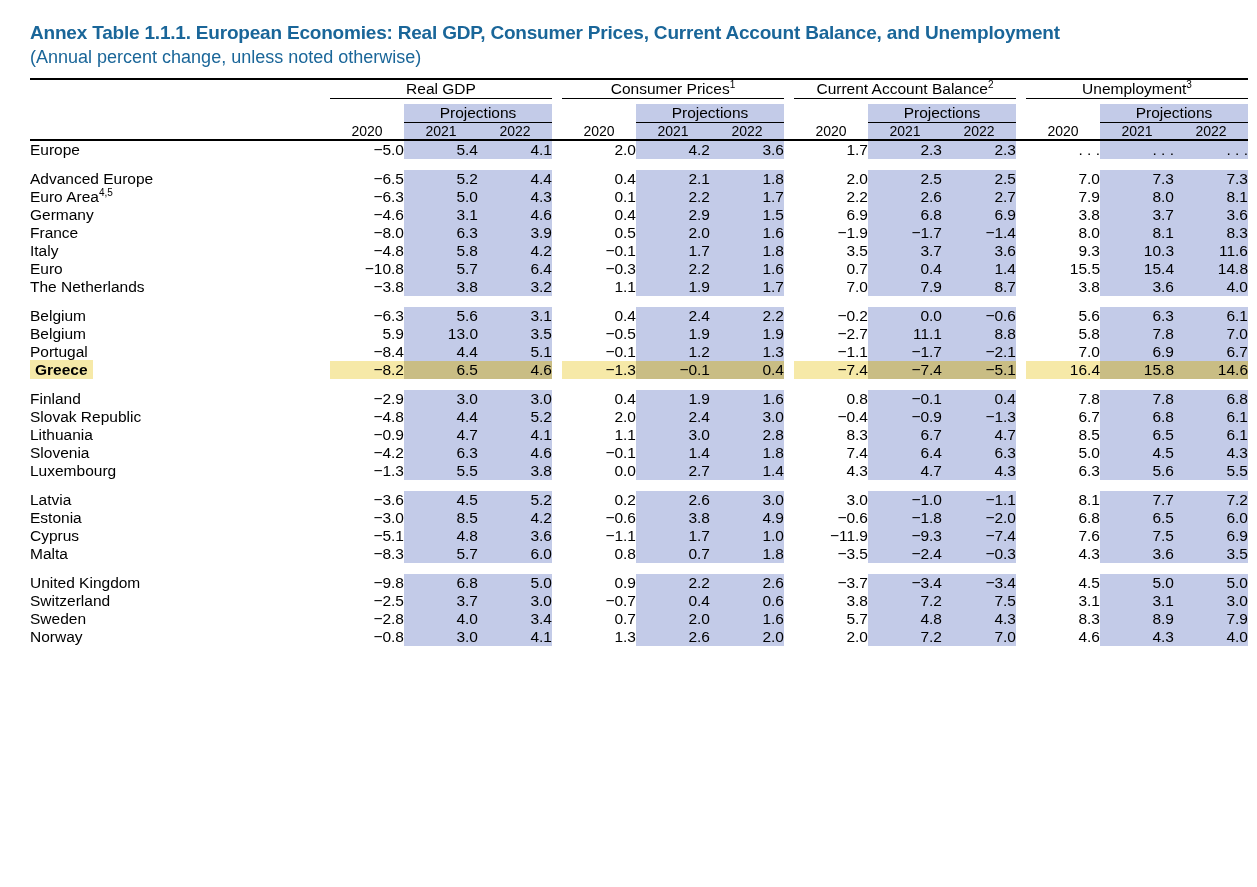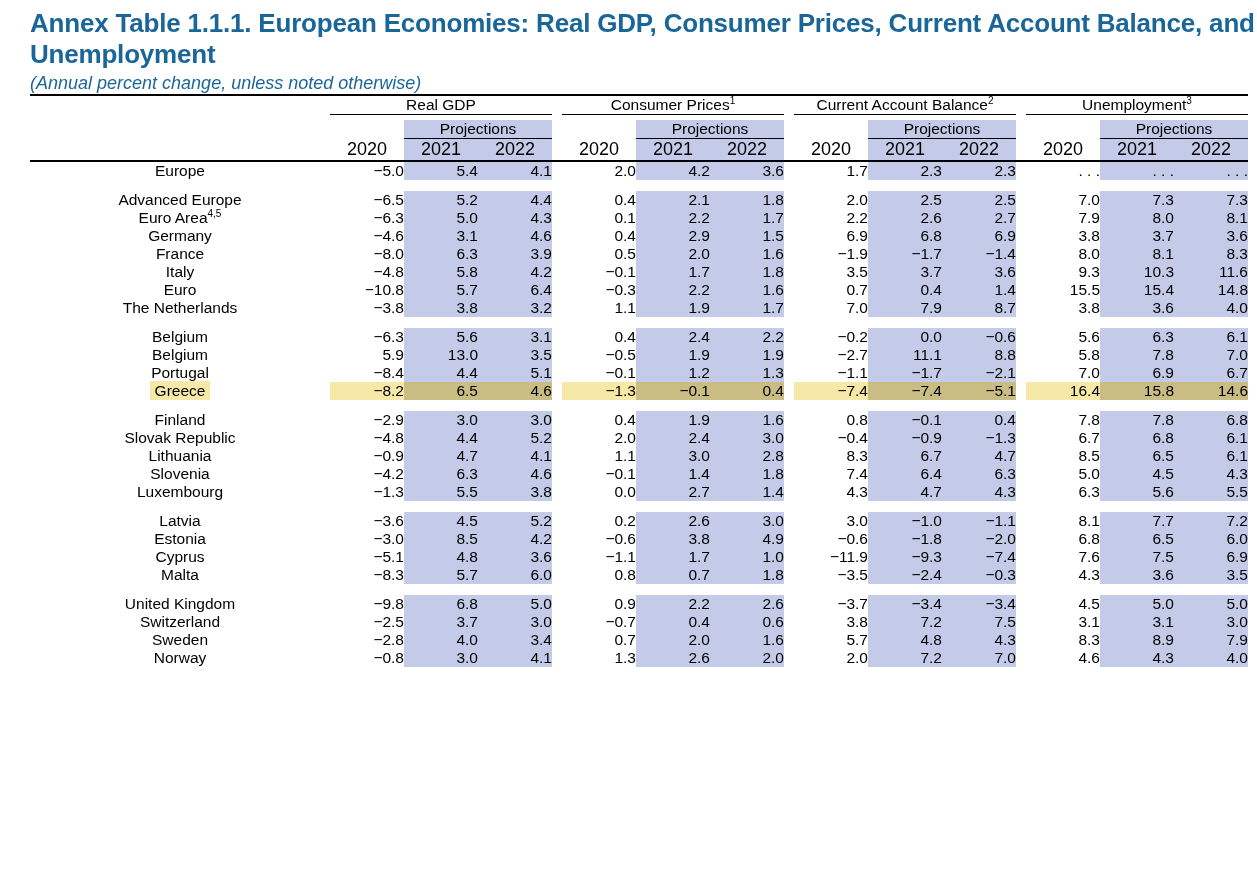--- a/index.html
+++ b/index.html
@@ -16,34 +16,34 @@
   }
   .page {
     position: relative;
     width: 1257px;
     height: 887px;
     padding: 0;
     box-sizing: border-box;
   }
   .title {
     color: #1a6699;
-    font-size: 26px;
+    font-size: 19px;
     font-weight: bold;
-    padding: 8px 0 0 30px;
+    padding: 22px 0 0 30px;
     letter-spacing: -0.2px;
   }
   .subtitle {
     color: #1a6699;
     font-size: 18px;
-    font-style: italic;
     padding: 3px 0 0 30px;
   }
   table.tbl {
     border-collapse: collapse;
     margin-left: 30px;
+    margin-top: 10px;
     font-size: 15.5px;
     table-layout: fixed;
   }
   table.tbl td, table.tbl th {
     padding: 0;
     margin: 0;
     font-weight: normal;
     vertical-align: bottom;
   }
   .lbl-col { width: 300px; }
@@ -58,33 +58,33 @@
     border-bottom: 1.5px solid #000;
   }
   .hdr-proj {
     text-align: center;
     font-size: 15.5px;
     padding: 2px 0 2px 0;
     border-bottom: 1.5px solid #000;
   }
   .hdr-year {
     text-align: center;
-    font-size: 18px;
+    font-size: 14px;
     padding: 3px 0 4px 0;
   }
   .rule-top { border-top: 2px solid #000; }
   .rule-bottom-thick { border-bottom: 2px solid #000; }
   .cellnum {
     text-align: right;
     padding: 1.5px 10px 1.5px 0;
     font-size: 15.5px;
     white-space: nowrap;
   }
   .celllbl {
-    text-align: center;
+    text-align: left;
     padding: 1.5px 0 1.5px 0;
     font-size: 15.5px;
     white-space: nowrap;
   }
   .bold { font-weight: bold; }
   .indent0 { padding-left: 2px; }
   .indent1 { padding-left: 16px; }
   .indent2 { padding-left: 34px; }
   .spacer td { height: 11px; line-height: 11px; font-size: 1px; }
   .hl-light { background: #f6e9a8 !important; }
@@ -384,21 +384,21 @@
           <td></td>
           <td class="cellnum">−1.1</td>
           <td class="cellnum shade">−1.7</td>
           <td class="cellnum shade">−2.1</td>
           <td></td>
           <td class="cellnum">7.0</td>
           <td class="cellnum shade">6.9</td>
           <td class="cellnum shade">6.7</td>
         </tr>
         <tr>
-          <td class="celllbl indent2"><span class="hl-name" style="padding: 1px 5px;">Greece</span></td>
+          <td class="celllbl indent2"><span class="hl-name" style="padding: 1px 5px; font-weight: bold;">Greece</span></td>
           <td class="cellnum hl-light">−8.2</td>
           <td class="cellnum shade hl-dark">6.5</td>
           <td class="cellnum shade hl-dark">4.6</td>
           <td></td>
           <td class="cellnum hl-light">−1.3</td>
           <td class="cellnum shade hl-dark">−0.1</td>
           <td class="cellnum shade hl-dark">0.4</td>
           <td></td>
           <td class="cellnum hl-light">−7.4</td>
           <td class="cellnum shade hl-dark">−7.4</td>

